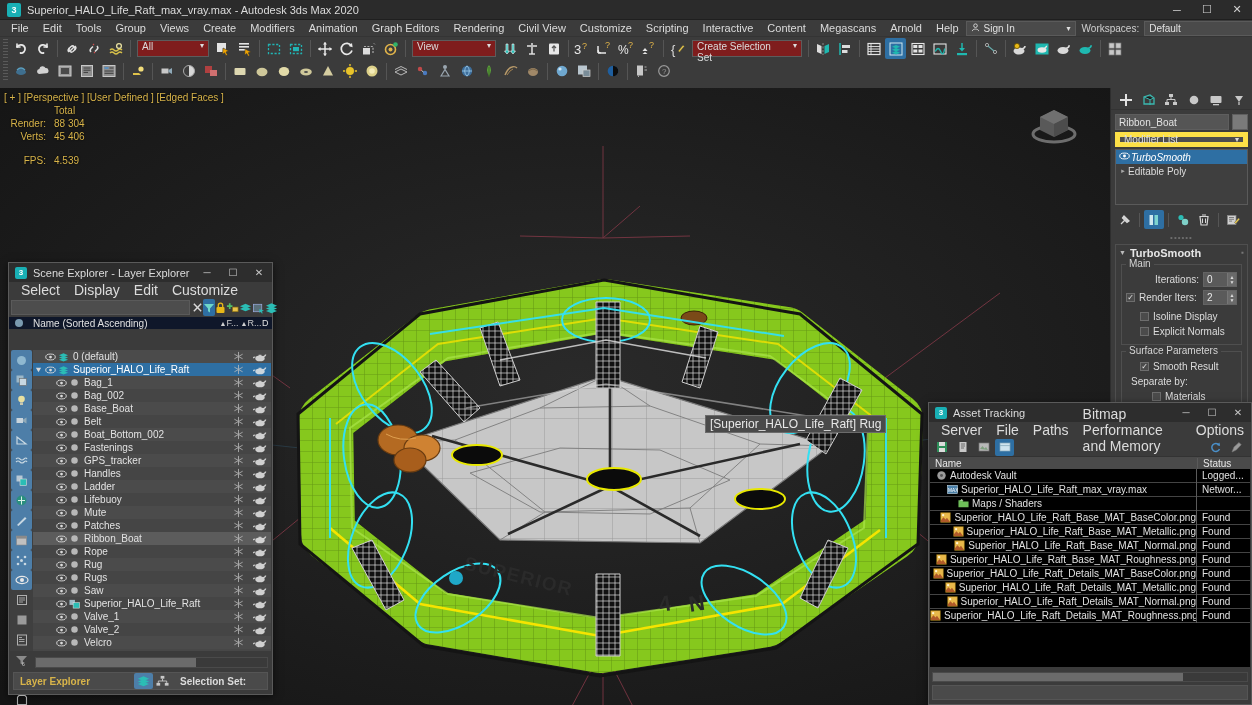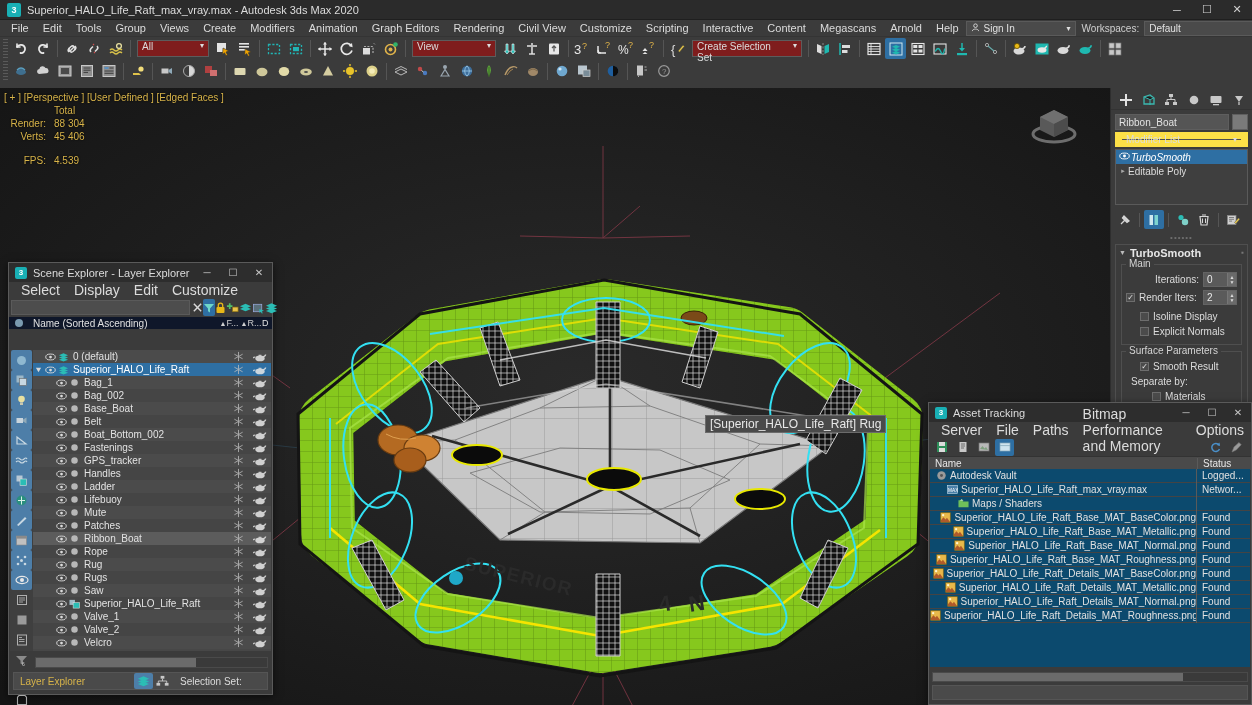--- a/index.html
+++ b/index.html
@@ -101,21 +101,21 @@
   .cp-tab { width:24px;height:19px;display:flex;align-items:center;justify-content:center;border-radius:2px; }
   .cp-name {
     margin:4px 4px 2px 4px;height:16px;display:flex;align-items:center;
   }
   .cp-name .nbox {
     flex:1;height:16px;background:#555;border:1px solid #5e5e5e;color:#e2e2e2;
     font-size:10px;padding:0 3px;line-height:15px;
   }
   .cp-name .swatch { width:16px;height:16px;background:#7a7a7a;border:1px solid #606060;margin-left:3px; }
   .cp-modlist {
-    margin:2px 4px;height:15px;background:#4d4d4d;border:7px solid #fde047;
+    margin:2px 4px;height:15px;background:#4d4d4d;border:5px solid #fde047;
     display:flex;align-items:center;padding:0 4px;font-size:10px;color:#dcdcdc;
   }
   .cp-modlist .cv { margin-left:auto;font-size:8px; }
   .cp-stack {
     margin:2px 4px;height:56px;background:#3f3f3f;border:1px solid #5a5a5a;overflow:hidden;
   }
   .modrow { height:14px;display:flex;align-items:center;padding:0 2px;font-size:10px;color:#dcdcdc; }
   .modrow.sel { background:#2e6fa3;color:#fff; }
   .modrow .eye { width:13px;text-align:center;font-size:9px; }
   .modrow .arrow { width:10px;text-align:center;font-size:7px;color:#aaa; }
@@ -176,35 +176,35 @@
   .serow:nth-child(even) { background:#454545; }
   .serow.selected { background:#2e6fa3 !important;color:#fff; }
   .serow.hl { background:#5c5c5c !important; }
   .serow .exp { width:11px;text-align:center;font-size:6px;color:#ccc; }
   .serow .eye { width:13px;display:flex;align-items:center;justify-content:center; }
   .serow .typ { width:13px;display:flex;align-items:center;justify-content:center; }
   .serow .nm { flex:1;padding-left:3px;white-space:nowrap;overflow:hidden; }
   .serow .f1,.serow .f2 { width:22px;display:flex;align-items:center;justify-content:center;opacity:.85; }
   .se-hsb { position:absolute;left:26px;right:4px;bottom:26px;height:11px;background:#3a3a3a;border:1px solid #4a4a4a; }
   .se-hsb i { display:block;height:9px;width:160px;background:#6b6b6b; }
-  .se-status { position:absolute;left:4px;right:4px;bottom:4px;height:18px;display:flex;align-items:center;background:#4a4a4a;border:1px solid #555; }
+  .se-status { position:absolute;left:4px;right:4px;bottom:4px;height:18px;display:flex;align-items:center;background:#4a4a4a;border:1px solid #555;font-weight:bold; }
   .se-status .le { font-size:10px;color:#d8b44a;padding:0 6px;flex:0 0 120px; }
   .se-status .sbtn2 { width:19px;height:16px;display:flex;align-items:center;justify-content:center;border-radius:2px; }
   .se-status .sbtn2.on { background:#4d7ea8; }
   .se-status .ss { font-size:10px;color:#dcdcdc;padding-left:8px; }
 
   
   #asset-tracking { left:928px; top:402px; width:324px; height:303px; }
   .at-toolbar { height:19px;display:flex;align-items:center;padding:0 3px;background:#3b3b3b;border-bottom:1px solid #333; }
   .at-tb { width:19px;height:17px;display:flex;align-items:center;justify-content:center;border-radius:2px;margin-right:2px; }
   .at-tb.on { background:#2e6fa3; }
   .at-head { height:14px;background:#4a4a4a;display:flex;align-items:center;font-size:10px;color:#e8e8e8;border-bottom:1px solid #3a3a3a; }
   .at-head .c1 { flex:1;padding-left:6px;border-right:1px solid #5a5a5a; }
   .at-head .c2 { width:53px;padding-left:5px; }
-  .at-body { position:absolute;left:1px;right:1px;top:66px;bottom:37px;background:#0c4a6e;overflow:hidden; }
+  .at-body { position:absolute;left:1px;right:1px;top:66px;bottom:37px;background:#000000;overflow:hidden; }
   .atrow { height:14px;display:flex;align-items:center;font-size:10px;color:#e0e0e0;border-bottom:1px solid #444; }
   .atrow .c1 { flex:1;display:flex;align-items:center;overflow:hidden;white-space:nowrap;border-right:1px solid #5a5a5a;height:14px; }
   .atrow .c2 { width:53px;padding-left:5px;white-space:nowrap;overflow:hidden; }
   .atrow .ficon { width:11px;height:11px;margin-right:3px;flex:0 0 11px; }
   .at-hsb { position:absolute;left:3px;right:3px;bottom:22px;height:10px;background:#3a3a3a;border:1px solid #4a4a4a; }
   .at-hsb i { display:block;height:8px;width:250px;background:#6b6b6b; }
   .at-status { position:absolute;left:3px;right:3px;bottom:4px;height:15px;background:#4a4a4a;border:1px solid #555; }
 </style>
 </head>
 <body>

